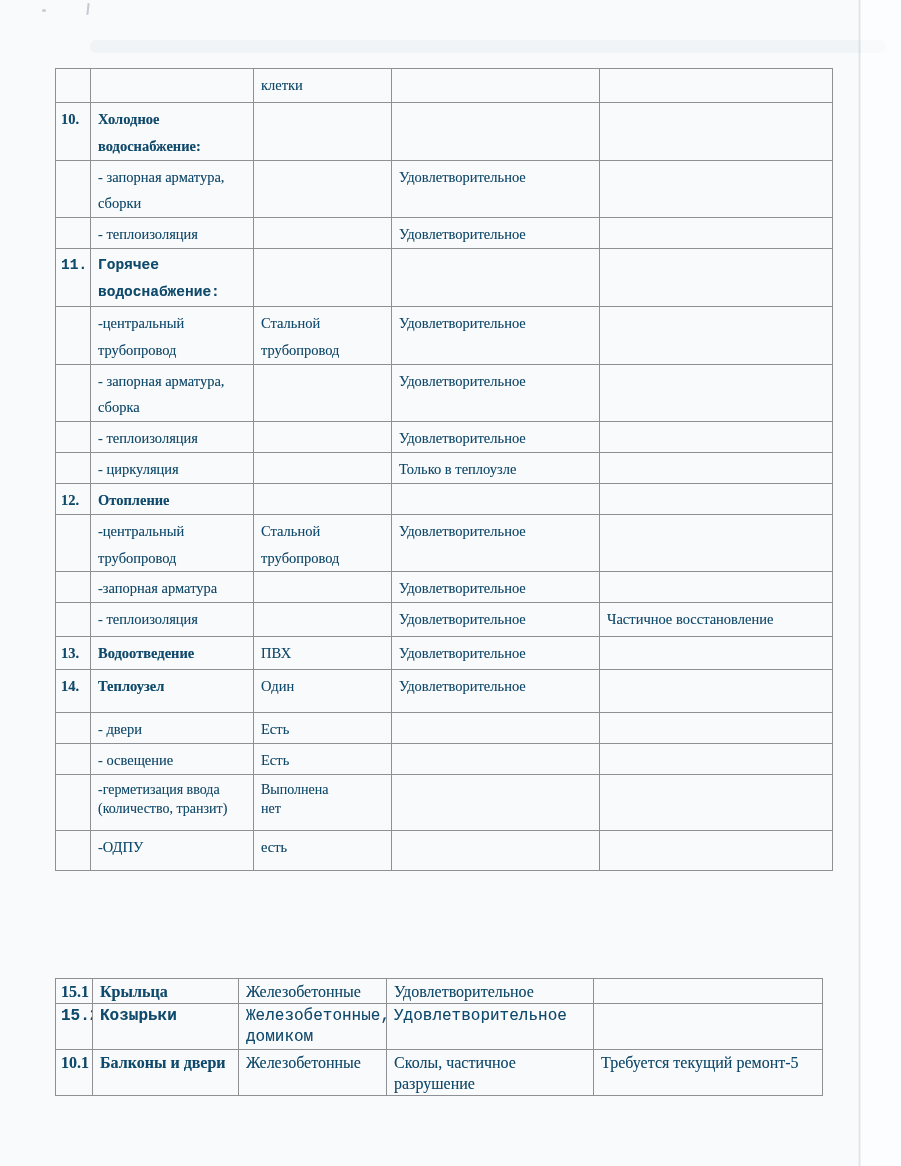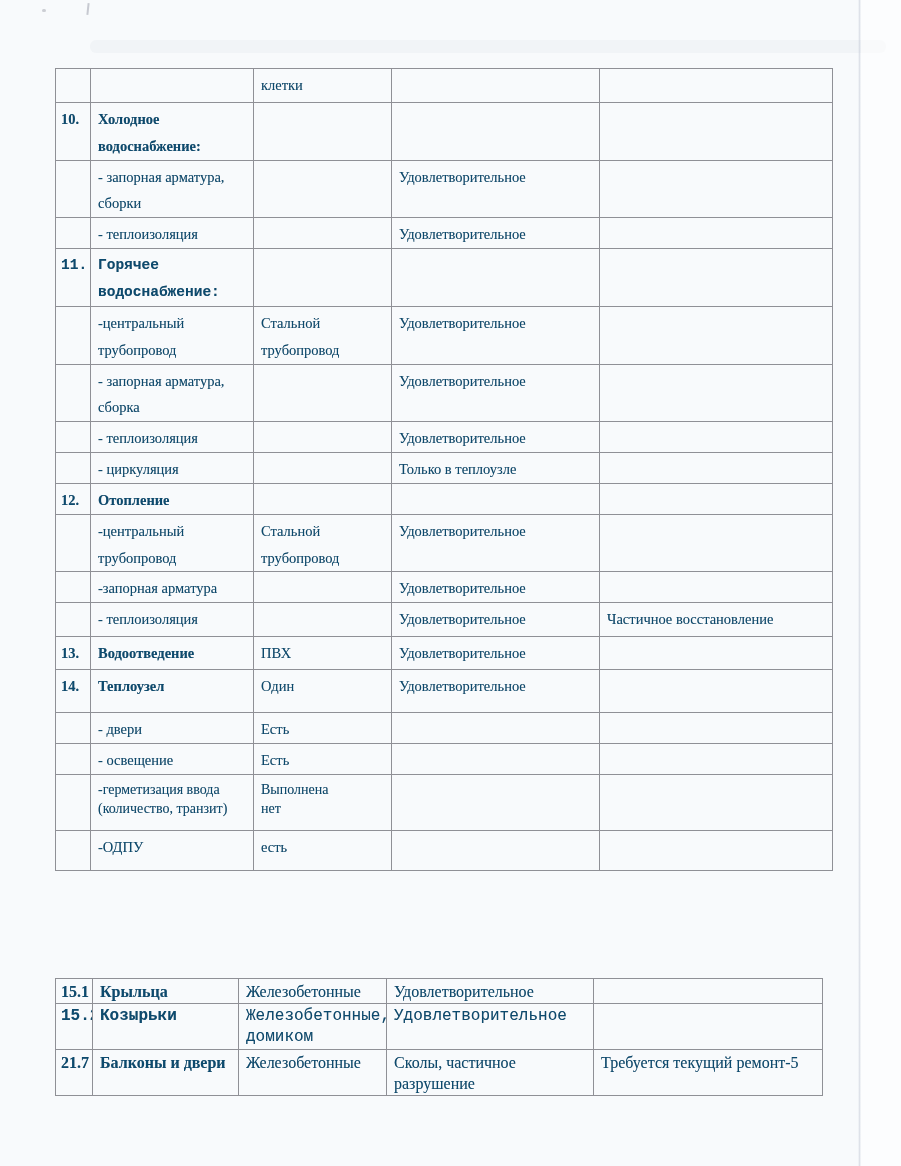--- a/index.html
+++ b/index.html
@@ -270,21 +270,21 @@
         </tr>
         <tr style="height: 43px; font-family: Liberation Mono, monospace;">
           <td class="num b">15.2</td>
           <td class="b">Козырьки</td>
           <td>Железобетонные,
 домиком</td>
           <td>Удовлетворительное</td>
           <td></td>
         </tr>
         <tr style="height: 25px;">
-          <td class="num b">21.7</td>
+          <td class="num b">10.1</td>
           <td class="b">Балконы и двери</td>
           <td>Железобетонные</td>
           <td>Сколы, частичное разрушение</td>
           <td>Требуется текущий ремонт-5</td>
         </tr>
       </tbody>
   </table>
 
 </div>
 

